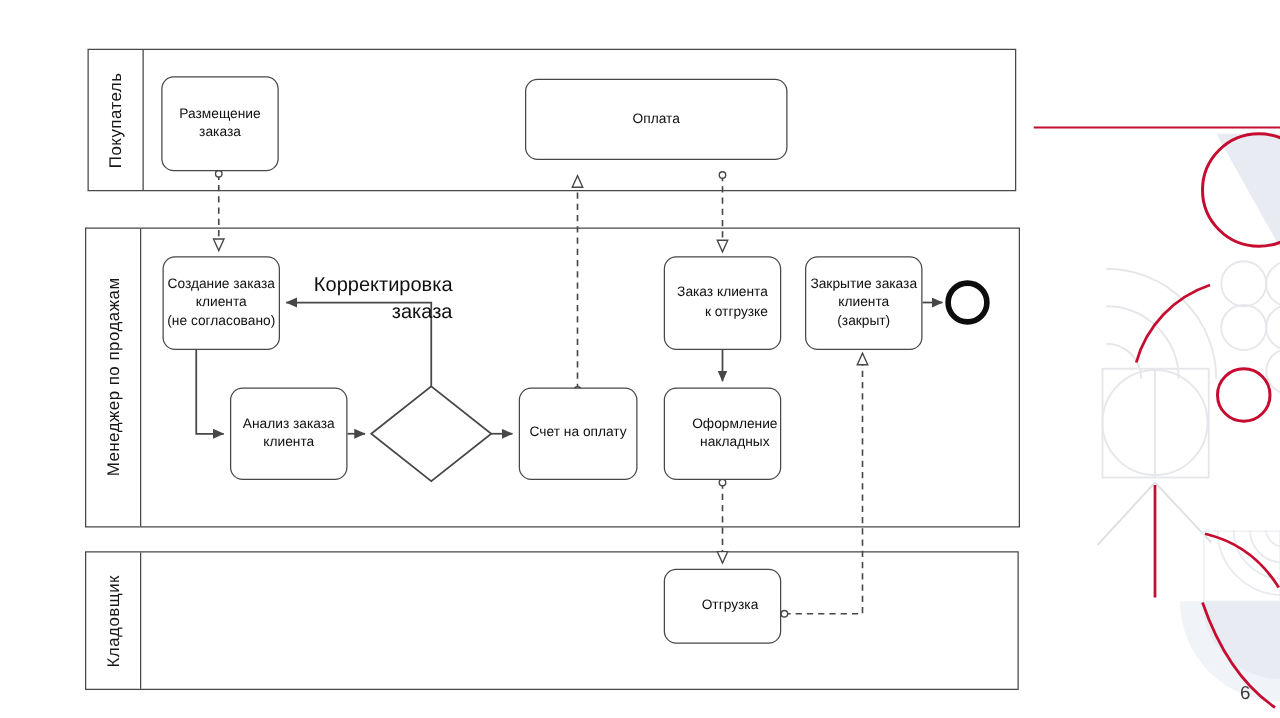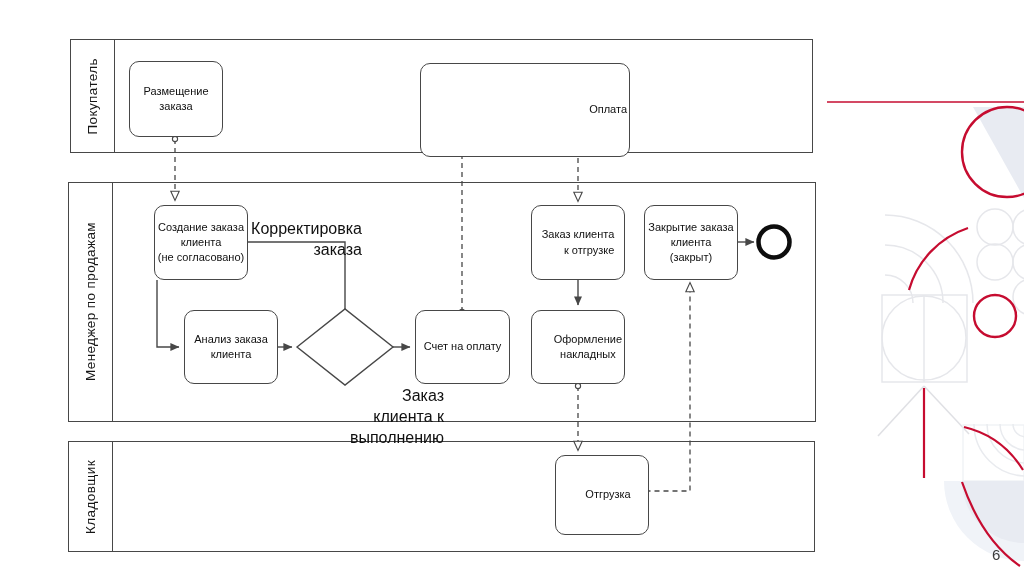--- a/index.html
+++ b/index.html
@@ -18,28 +18,28 @@
     display:flex;align-items:center;justify-content:center;}
   .lane-label{writing-mode:vertical-rl;transform:rotate(180deg);font-size:13.5px;color:#161616;
     letter-spacing:.4px;white-space:nowrap;}
 
   
   .node{position:absolute;background:#fff;border:1.2px solid #474747;border-radius:10px;
     display:flex;align-items:center;justify-content:center;text-align:center;
     font-size:11px;line-height:1.38;color:#101010;z-index:3;box-sizing:border-box;padding:2px;}
   .node span{white-space:pre-line;}
   #n-place-order{left:129px;top:61px;width:94px;height:76px;justify-content:center;}
-  #n-payment{left:420px;top:63px;width:210px;height:94px;justify-content:flex-end;}
-  #n-create-order{left:130px;top:205px;width:94px;height:75px;margin-left:24px;}
+  #n-payment{left:420px;top:63px;width:210px;height:65px;}
+  #n-create-order{left:130px;top:205px;width:94px;height:75px;}
   #n-analyze-order{left:184px;top:310px;width:94px;height:74px;}
   #n-invoice{left:415px;top:310px;width:95px;height:74px;}
   #n-order-to-ship{left:531px;top:205px;width:94px;height:75px;text-align:right;}
   #n-waybills{left:531px;top:310px;width:94px;height:74px;justify-content:flex-end;}
   #n-close-order{left:644px;top:205px;width:94px;height:75px;}
-  #n-shipment{left:555px;top:455px;width:94px;height:80px;padding-left:14px;}
+  #n-shipment{left:531px;top:455px;width:94px;height:60px;padding-left:14px;}
 
   
   .edge-label{position:absolute;z-index:4;font-size:16px;color:#101010;text-align:right;
     white-space:pre-line;line-height:1.3;}
   #lbl-correction{left:212px;top:219px;width:150px;}
   #lbl-execution{left:342px;top:386px;width:102px;}
 
   .page-num{position:absolute;left:992px;top:546px;font-size:15px;color:#3a3a3a;z-index:5;}
 </style>
 </head>
@@ -164,17 +164,15 @@
   <div class="node" id="n-close-order">
     <span>Закрытие заказа
 клиента
 (закрыт)</span>
   </div>
   <div class="node" id="n-shipment">
     <span>Отгрузка</span>
   </div>
 
   <div class="edge-label" id="lbl-correction">Корректировка заказа</div>
-  <div class="edge-label" id="lbl-execution">Заказ клиента к
-выполнению</div>
 
   <div class="page-num">6</div>
 </div>
 
 </body></html>

